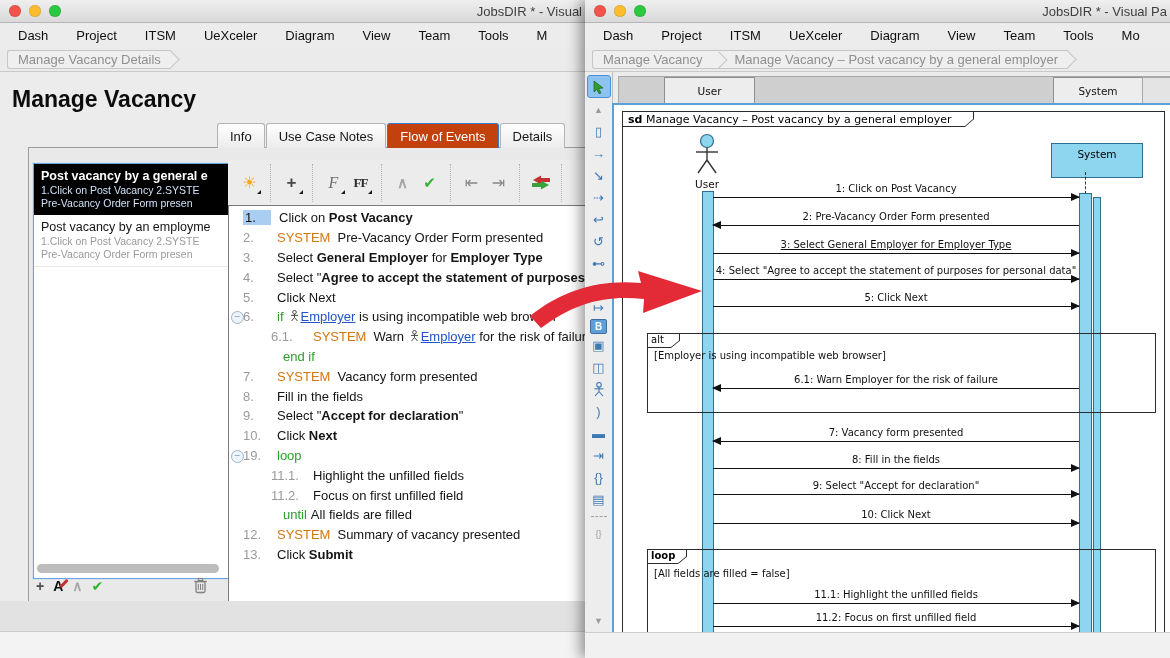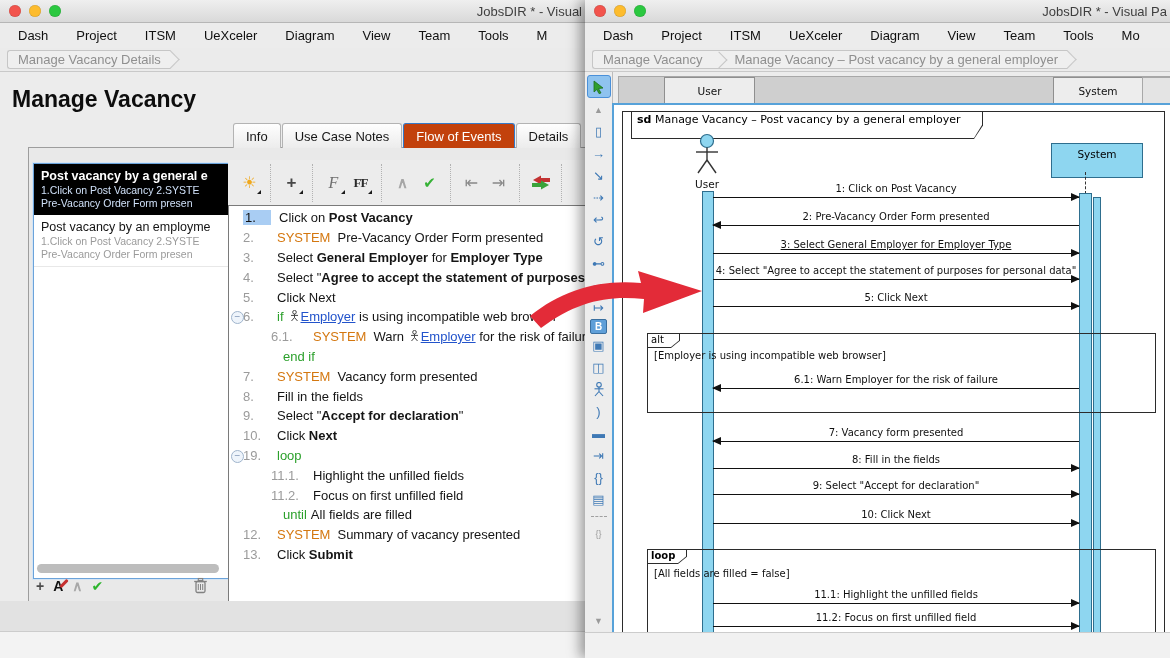--- a/index.html
+++ b/index.html
@@ -24,21 +24,21 @@
          border-radius:3px 0 0 3px;white-space:nowrap}
   .crumb-tip{width:12px;height:12px;border-top:1px solid #c6c6c6;border-right:1px solid #c6c6c6;
              background:#efefef;transform:rotate(45deg);margin-left:-7px;z-index:0}
   .crumb-sep{width:11px;height:11px;border-top:1px solid #c6c6c6;border-right:1px solid #c6c6c6;
              transform:rotate(45deg);margin:0 4px 0 -4px}
   .crumb-txt{position:relative;z-index:1}
   
   .heading{position:absolute;left:12px;top:86px;font-size:23px;font-weight:bold;color:#0d0d0d}
   .panel{position:absolute;left:28px;top:147px;width:600px;height:453px;background:#e9e9e9;
          border:1px solid #9d9d9d}
-  .tabs{position:absolute;left:233px;top:123px;display:flex;z-index:3}
+  .tabs{position:absolute;left:217px;top:123px;display:flex;z-index:3}
   .tab{height:24px;display:flex;align-items:center;padding:0 12px;font-size:13px;color:#161616;
        background:linear-gradient(#fefefe,#ececec);border:1px solid #b3b3b3;border-bottom:none;
        border-radius:3px 3px 0 0;margin-right:1px;white-space:nowrap}
   .tab.active{background:#c2410c;color:#fff;border-color:#3579c8}
   .uc-list{position:absolute;left:33px;top:163px;width:194px;height:414px;background:#fff;
            border:1px solid #6ba3da;box-shadow:0 0 0 1px #d4e4f4}
   .uc-item{padding:5px 6px 6px 7px;cursor:default}
   .uc-item .t{font-size:12.5px;font-weight:bold;white-space:nowrap;overflow:hidden}
   .uc-item .d{font-size:10.5px;white-space:nowrap;overflow:hidden;margin-top:1px}
   .uc-item.sel{background:#000000;color:#fff}
@@ -399,21 +399,21 @@
     </div>
 
   <div class="dheader">
     <div class="dh-tab" style="left:45px;width:89px">User</div>
     <div class="dh-tab" style="left:434px;width:88px">System</div>
     <div class="dh-fill" style="left:523px;right:0"></div>
   </div>
 
   <div class="canvas" id="seq-canvas">
     <div class="sd-frame"></div>
-    <div class="pent" style="left:17px;top:6px;width:352px;height:28px">
+    <div class="pent" style="left:8px;top:6px;width:352px;height:16px">
       <div class="pg-b"></div>
         <div class="pg-f"></div>
       <div class="pg-t"><b>sd</b> <span>Manage Vacancy – Post vacancy by a general employer</span></div>
     </div>
 
     <svg width="30" height="44" viewBox="0 0 30 44" style="position:absolute;left:78px;top:28px">
       <circle cx="15" cy="8" r="6.5" fill="#8ed6f0" stroke="#2e6e8e" stroke-width="1.2"></circle>
       <line x1="15" y1="14.5" x2="15" y2="27" stroke="#333" stroke-width="1.4"></line>
       <line x1="4" y1="19" x2="26" y2="19" stroke="#333" stroke-width="1.4"></line>
       <line x1="15" y1="27" x2="6" y2="40" stroke="#333" stroke-width="1.4"></line>

